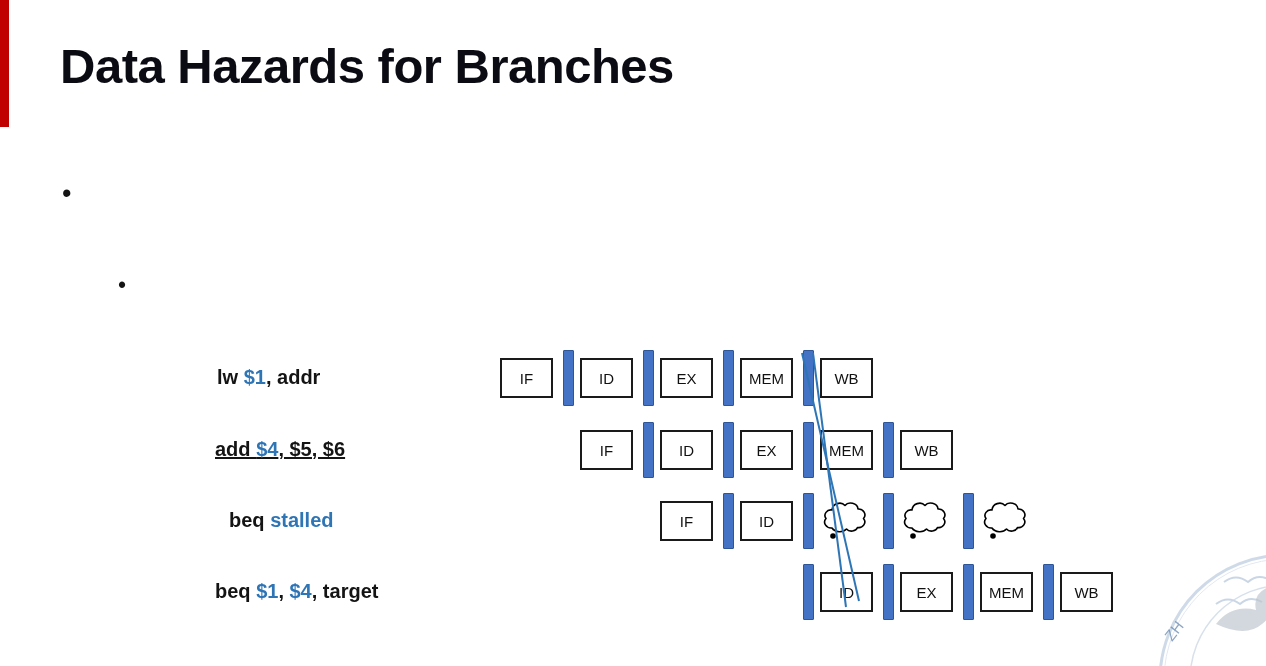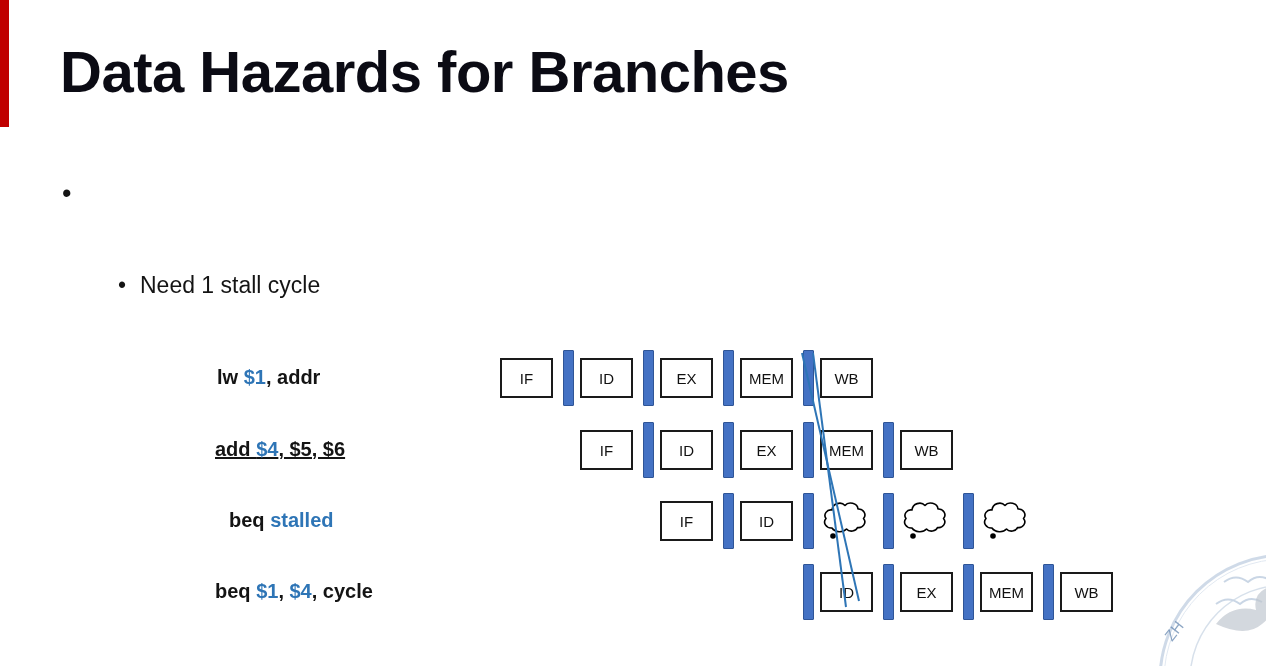--- a/index.html
+++ b/index.html
@@ -3,21 +3,21 @@
 <meta charset="utf-8">
 <style>
   html,body{margin:0;padding:0;background:#e8e8e8;}
   .slide{
     position:relative;width:1266px;height:666px;background:#ffffff;
     overflow:hidden;font-family:"Liberation Sans",sans-serif;
   }
   .red-stripe{position:absolute;left:0;top:0;width:9px;height:127px;background:var(--stripe-red,#C00000);}
   .title{
     position:absolute;left:60px;top:38px;margin:0;
-    font-size:58px;font-weight:700;letter-spacing:-0.5px;
+    font-size:49px;font-weight:700;letter-spacing:-0.5px;
     color:var(--title-color,#0B0B14);
   }
   .bullet-l1{
     position:absolute;left:62px;top:172px;width:1170px;display:flex;
     font-size:27px;line-height:1.58;color:#141414;
   }
   .bullet-l2{
     position:absolute;left:118px;top:271px;display:flex;
     font-size:23px;line-height:1.3;color:#141414;
   }
@@ -51,21 +51,20 @@
   <div class="red-stripe"></div>
 
   <h1 class="title">Data Hazards for Branches</h1>
 
   <div class="bullet-l1">
     <span class="dot">•</span>
   </div>
 
   <div class="bullet-l2">
     <span class="dot">•</span>
-    <div>Need 1 stall cycle</div>
   </div>
 
   <div id="pipeline-layer">
       <div class="inst-label" style="left: 217px; top: 366px;"><span>lw </span><span class="hl">$1</span><span>, addr</span></div>
       <div class="stage-box" style="left: 500px; top: 358px;">IF</div>
       <div class="pipe-bar" style="left: 563px; top: 350px;"></div>
       <div class="stage-box" style="left: 580px; top: 358px;">ID</div>
       <div class="pipe-bar" style="left: 643px; top: 350px;"></div>
       <div class="stage-box" style="left: 660px; top: 358px;">EX</div>
       <div class="pipe-bar" style="left: 723px; top: 350px;"></div>
@@ -94,21 +93,21 @@
       <div class="pipe-bar" style="left: 883px; top: 493px;"></div>
       <div class="cloud" style="left: 898px; top: 497px;"><svg width="54" height="46" viewBox="0 0 54 46">
           <path d="M14 31 C8 31.5 4.5 25.5 8 21.5 C5 17.5 9 12 14 13 C14.5 6.5 23 4 27 8.5 C30.5 4 39.5 6 40 12 C45.5 11.5 49 17.5 45.5 21.5 C49 25.5 45 31.5 39.5 30.5 C38 34.5 31.5 35.5 28.5 32 C25 36 17 35.5 14 31 Z" fill="#ffffff" stroke="#000000" stroke-width="1.6" stroke-linejoin="round"></path>
           <circle cx="15" cy="39" r="2.8" fill="#000000"></circle>
         </svg></div>
       <div class="pipe-bar" style="left: 963px; top: 493px;"></div>
       <div class="cloud" style="left: 978px; top: 497px;"><svg width="54" height="46" viewBox="0 0 54 46">
           <path d="M14 31 C8 31.5 4.5 25.5 8 21.5 C5 17.5 9 12 14 13 C14.5 6.5 23 4 27 8.5 C30.5 4 39.5 6 40 12 C45.5 11.5 49 17.5 45.5 21.5 C49 25.5 45 31.5 39.5 30.5 C38 34.5 31.5 35.5 28.5 32 C25 36 17 35.5 14 31 Z" fill="#ffffff" stroke="#000000" stroke-width="1.6" stroke-linejoin="round"></path>
           <circle cx="15" cy="39" r="2.8" fill="#000000"></circle>
         </svg></div>
-      <div class="inst-label" style="left: 215px; top: 580px;"><span>beq </span><span class="hl">$1</span><span>, </span><span class="hl">$4</span><span>, cycle</span></div>
+      <div class="inst-label" style="left: 215px; top: 580px;"><span>beq </span><span class="hl">$1</span><span>, </span><span class="hl">$4</span><span>, target</span></div>
       <div class="pipe-bar" style="left: 803px; top: 564px;"></div>
       <div class="stage-box" style="left: 820px; top: 572px;">ID</div>
       <div class="pipe-bar" style="left: 883px; top: 564px;"></div>
       <div class="stage-box" style="left: 900px; top: 572px;">EX</div>
       <div class="pipe-bar" style="left: 963px; top: 564px;"></div>
       <div class="stage-box" style="left: 980px; top: 572px;">MEM</div>
       <div class="pipe-bar" style="left: 1043px; top: 564px;"></div>
       <div class="stage-box" style="left: 1060px; top: 572px;">WB</div>
     </div>
 

